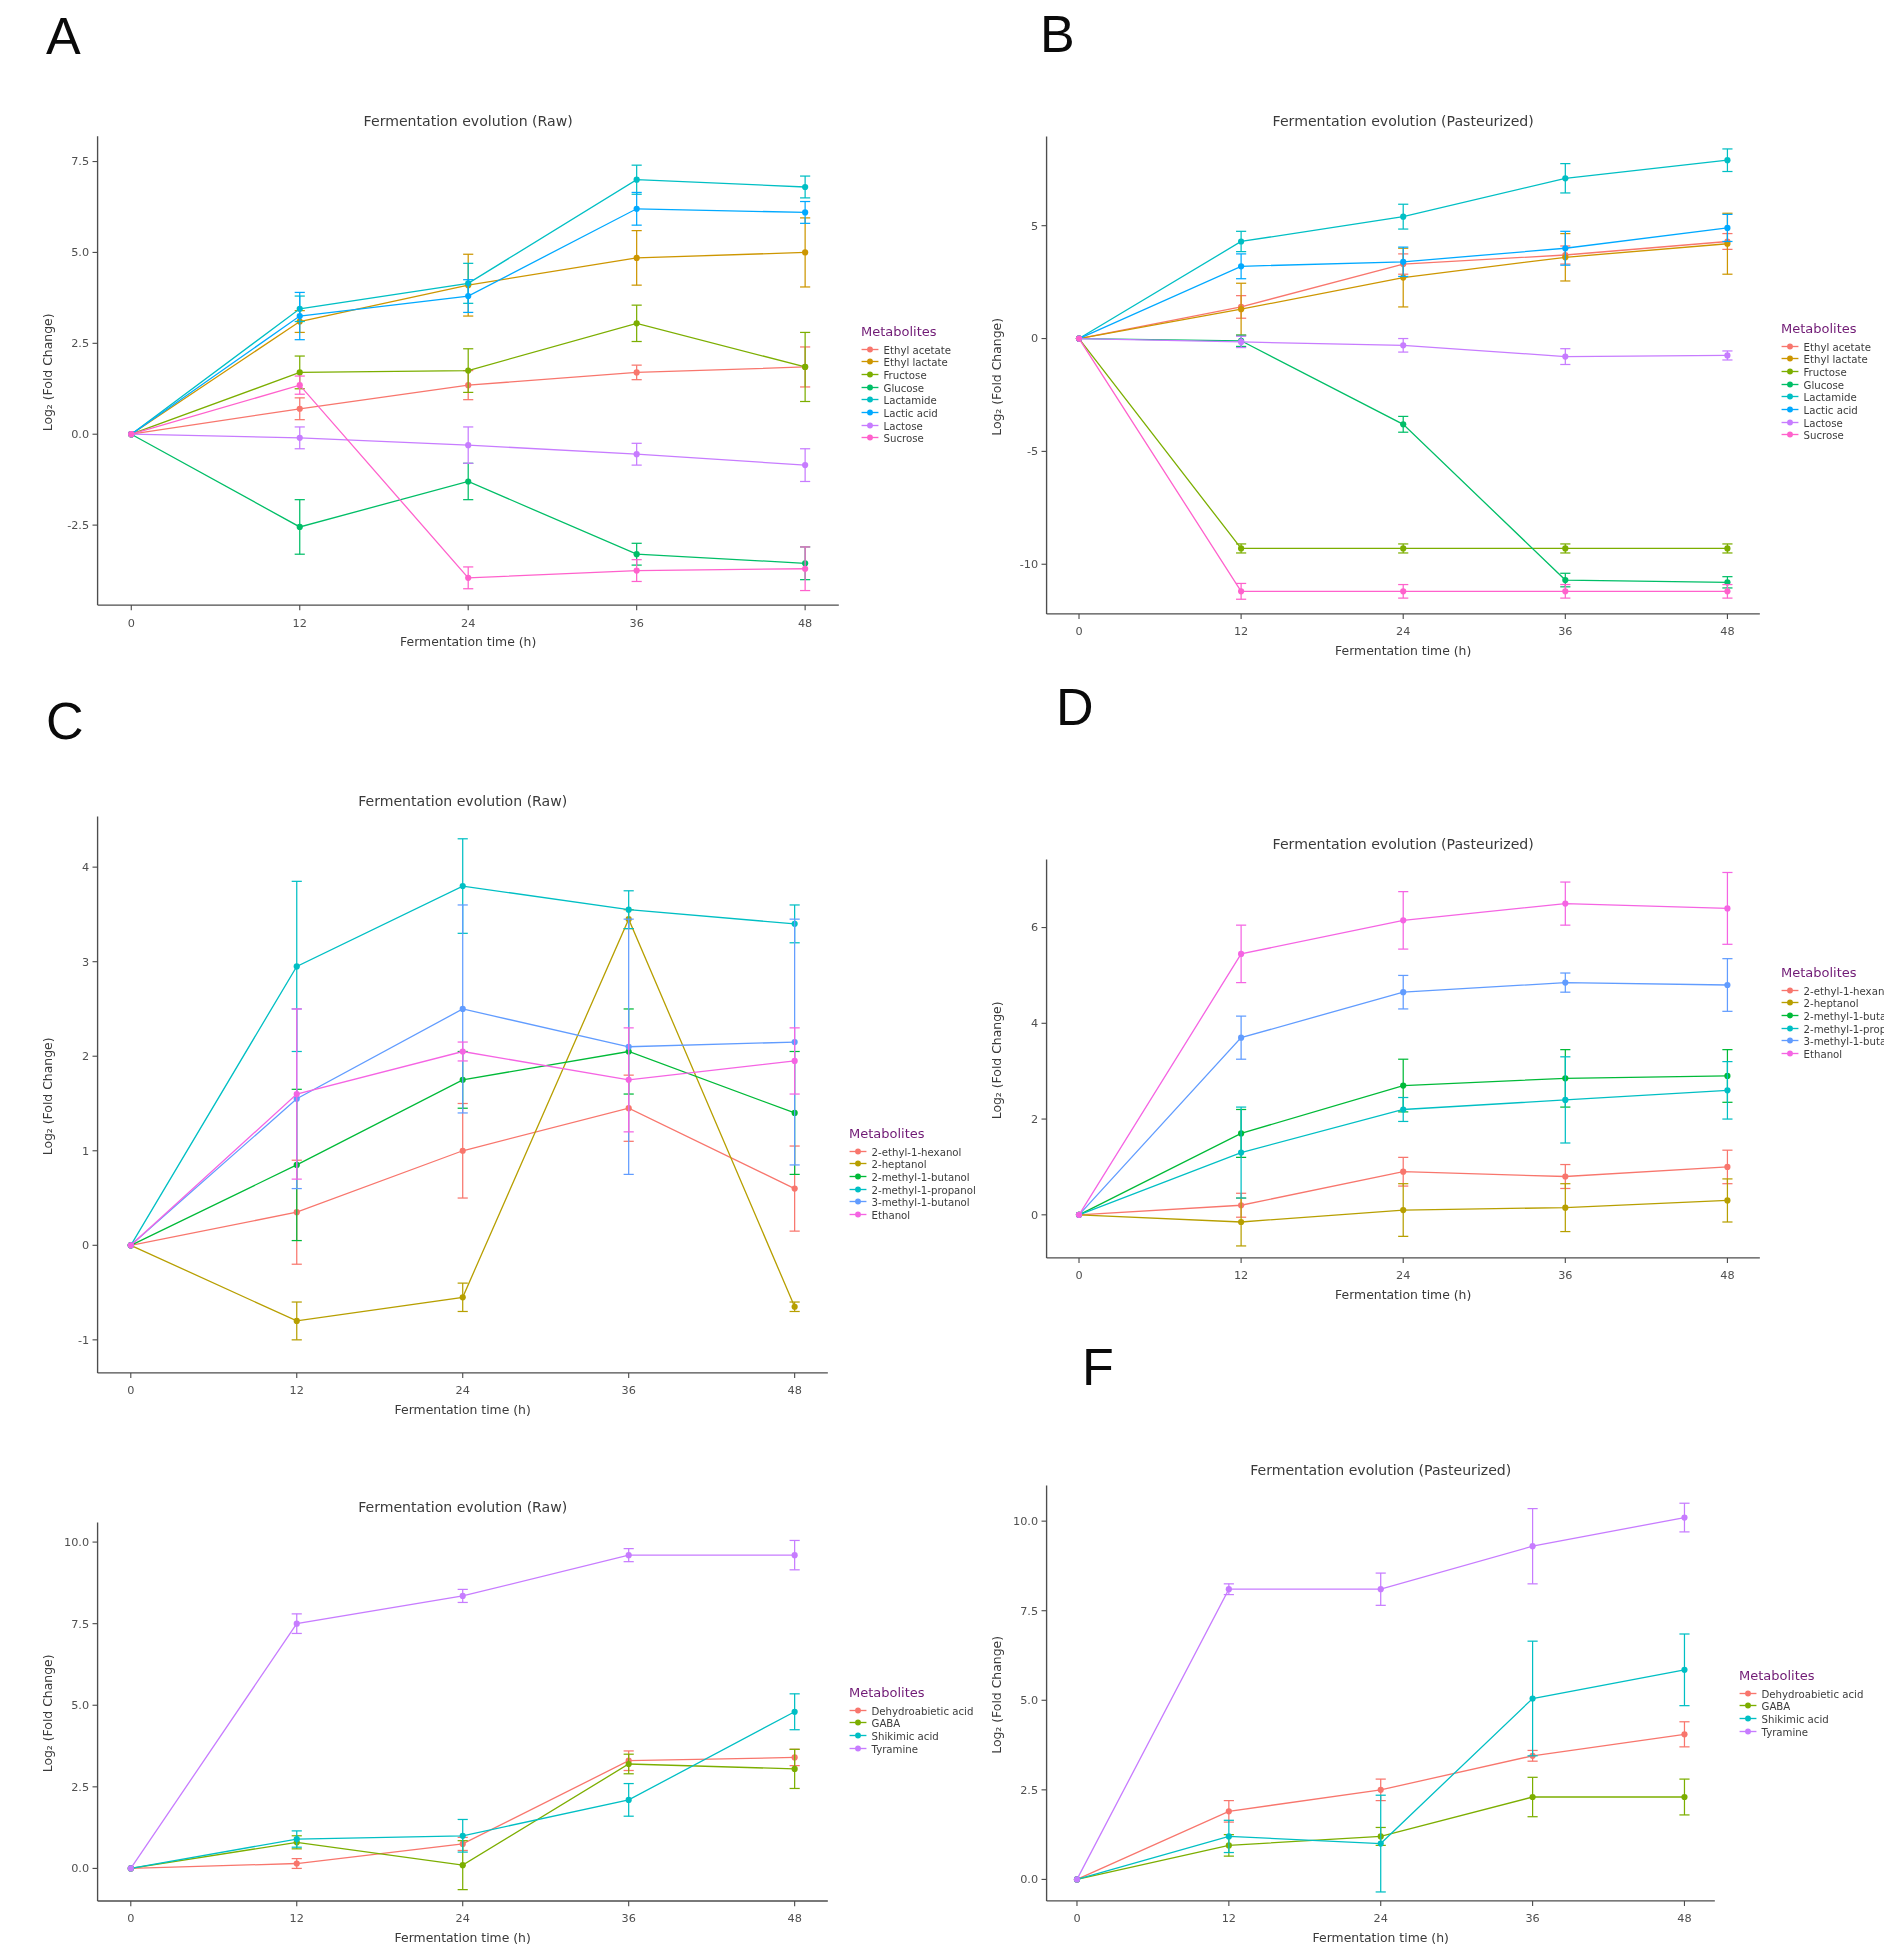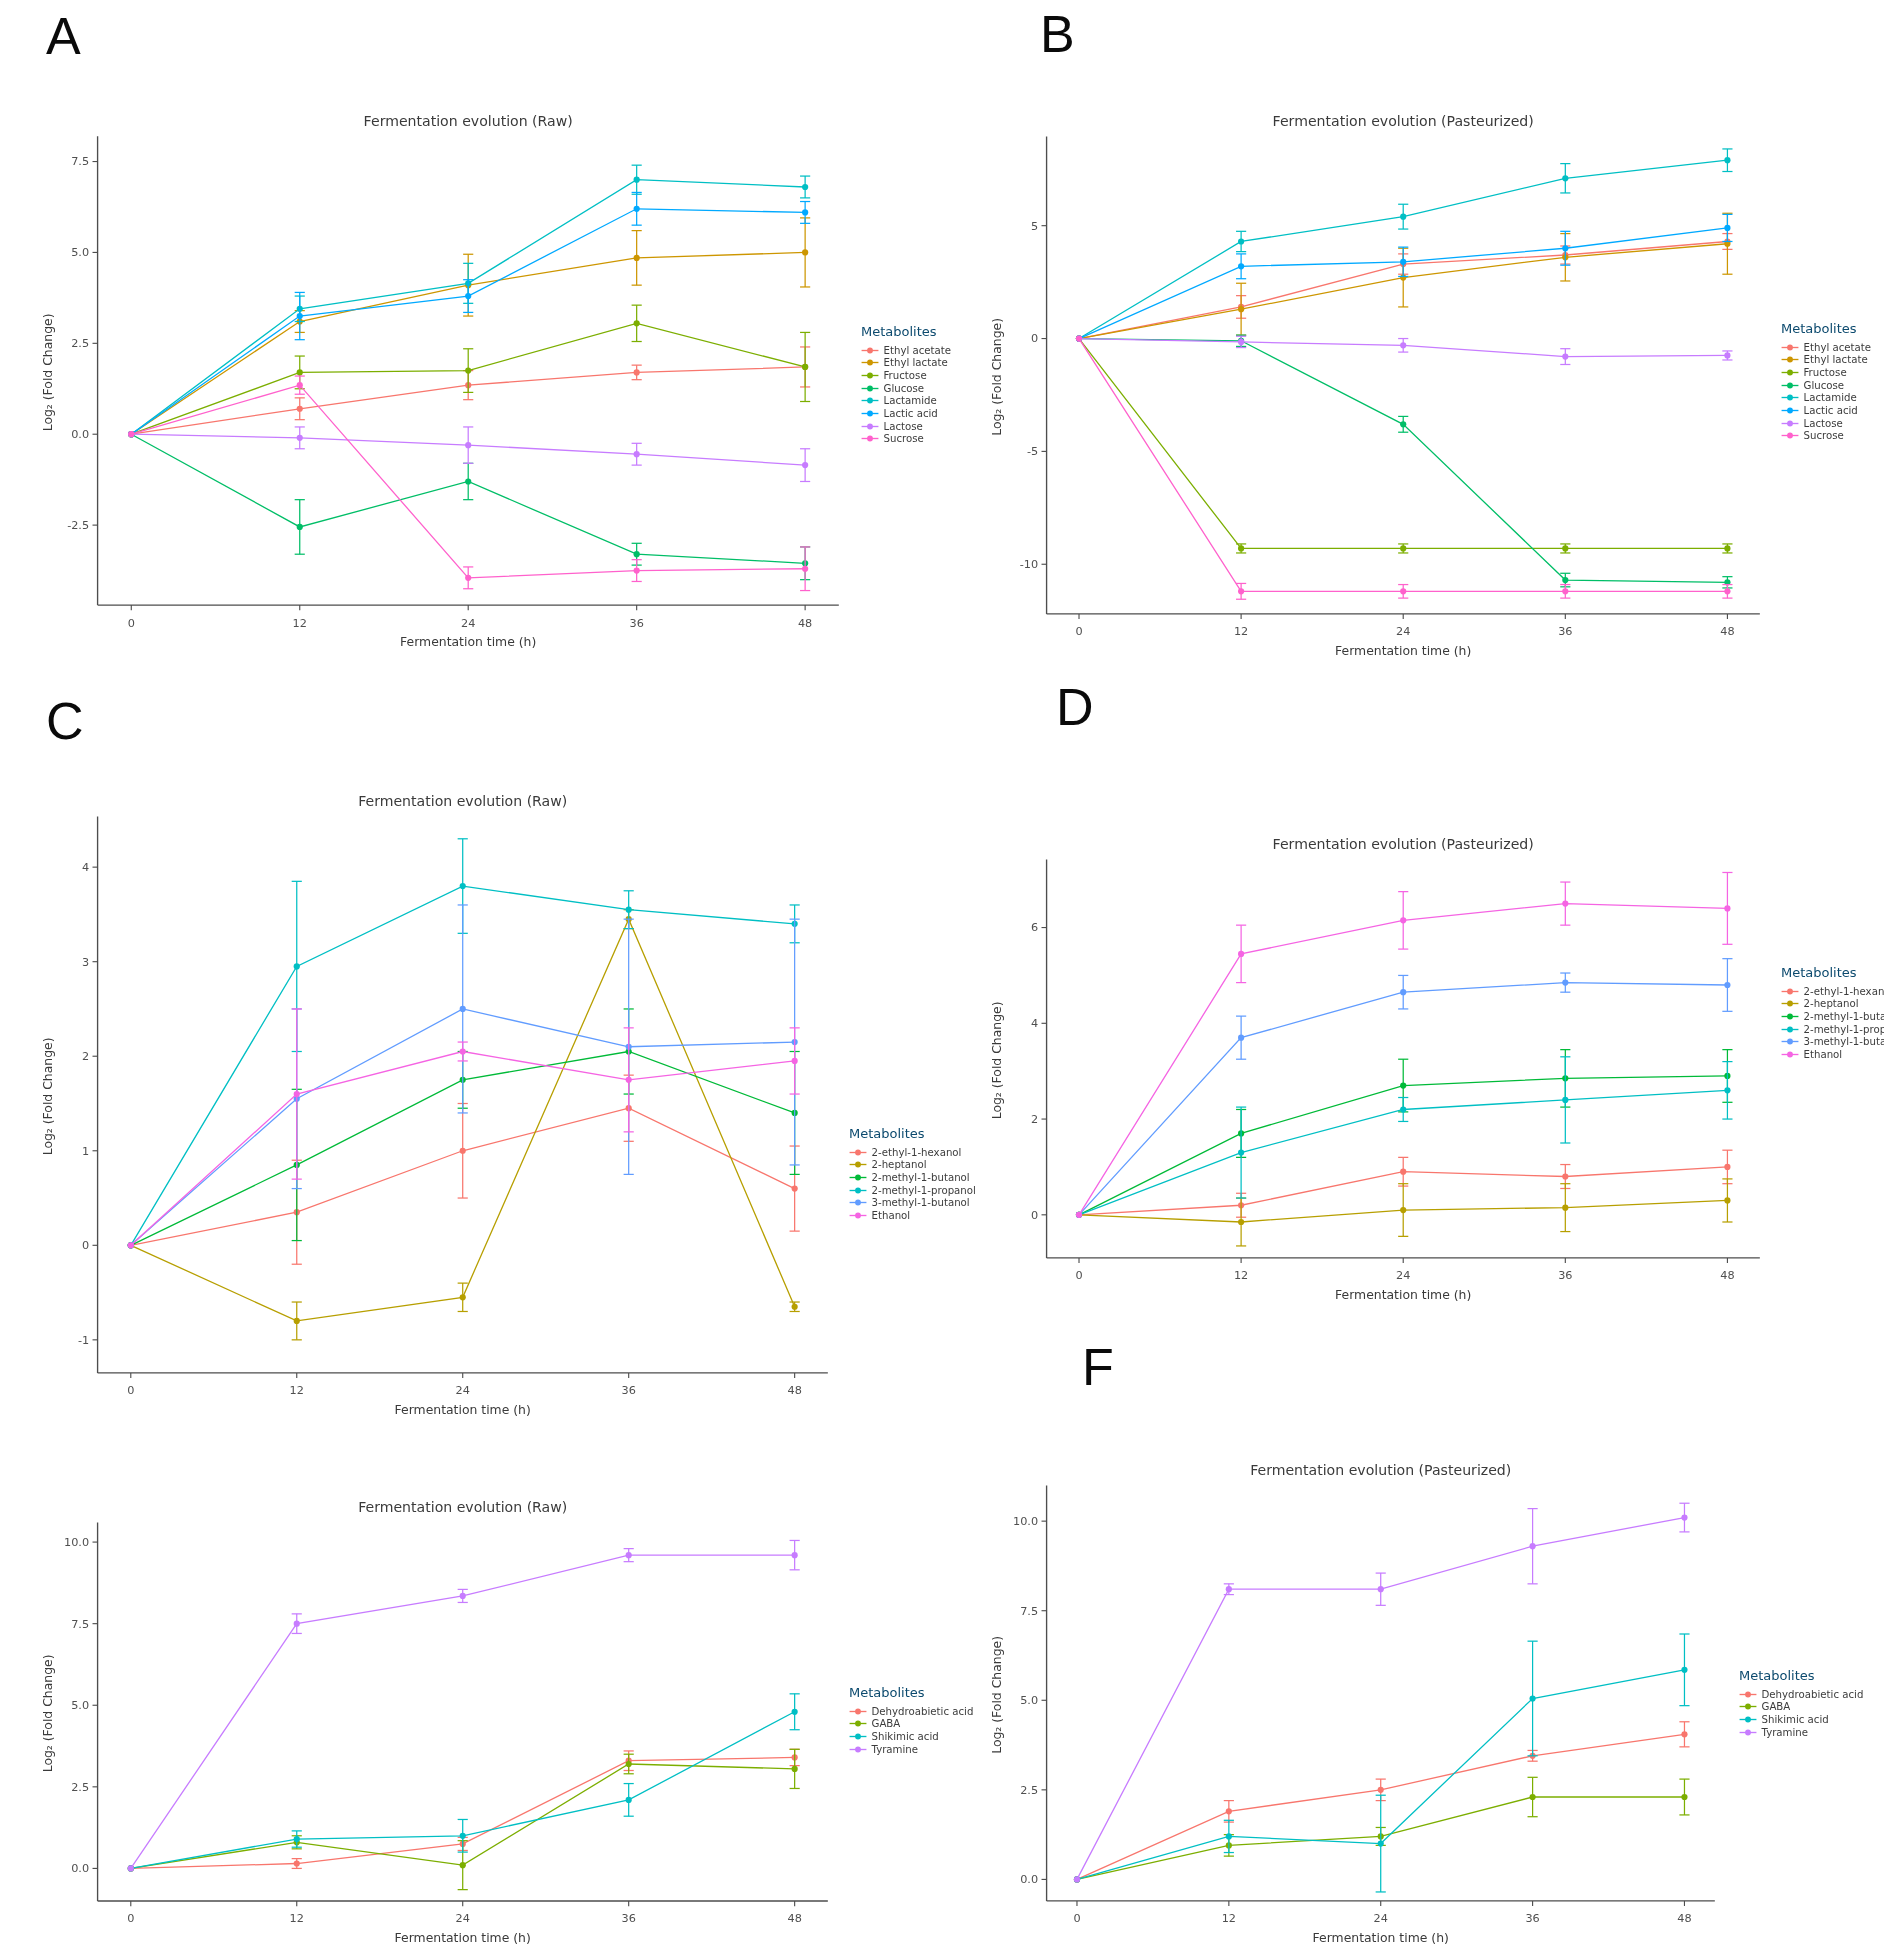--- a/index.html
+++ b/index.html
@@ -3,22 +3,22 @@
 <meta charset="utf-8">
 <style>
   html,body{margin:0;padding:0;background:#ffffff;}
   .page{position:relative;width:1884px;height:1955px;background:#ffffff;overflow:hidden;
         font-family:"DejaVu Sans",sans-serif;}
   .panel-letter{position:absolute;font-size:52px;line-height:1;color:#0a0a0a;
         font-family:"Liberation Sans",sans-serif;font-weight:400;}
   .panel{position:absolute;}
   .chart-svg{position:absolute;left:0;top:0;background:#ffffff;}
   .legend{position:absolute;}
-  .legend-title{font-size:13px;color:#0c4a6e;margin-bottom:5.6px;}
-  .legend-item{display:flex;align-items:center;margin:1.7px 0;}
+  .legend-title{font-size:13px;color:#701a75;margin-bottom:5.6px;}
+  .legend-item{display:flex;align-items:flex-start;margin:1.7px 0;}
   .legend-item svg{flex:0 0 auto;}
   .legend-label{font-size:10.2px;color:#3c3c3c;margin-left:4.5px;white-space:nowrap;}
   text{font-family:"DejaVu Sans",sans-serif;}
   .axis-line{stroke:#4d4d4d;stroke-width:2.4;fill:none;}
   .tick{stroke:#4d4d4d;stroke-width:2;}
   .tick-label{font-size:20px;fill:#4f4f4f;}
   .chart-title{font-size:25px;fill:#3a3a3a;}
   .axis-title{font-size:22px;fill:#3a3a3a;}
 </style>
 </head>

